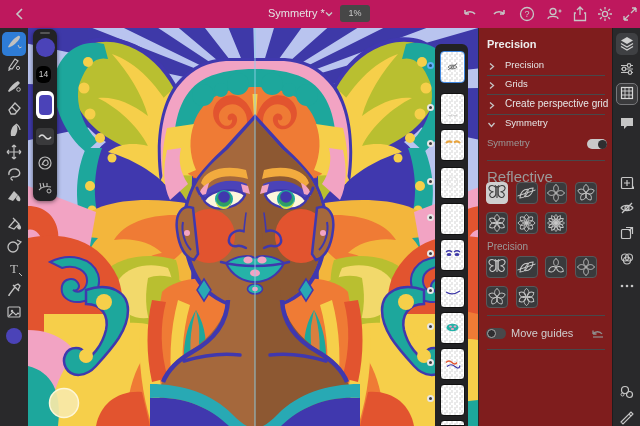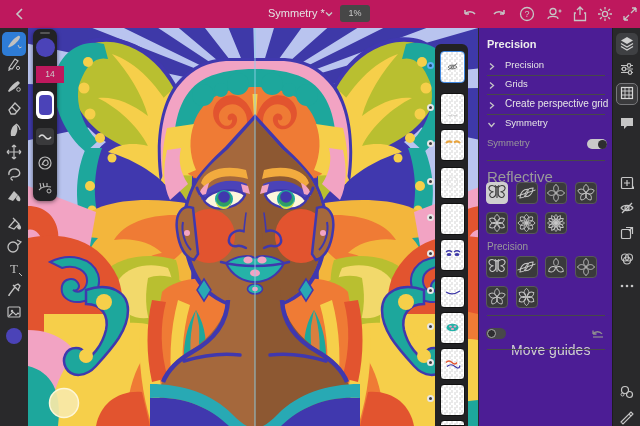--- a/index.html
+++ b/index.html
@@ -220,21 +220,21 @@
 <svg width="18" height="18" viewBox="0 0 18 18" style="position:absolute;left:5px;top:275px">
       <rect x="3" y="4" width="12" height="10" rx="1" fill="none" stroke="#c0c0c0" stroke-width="1.2"></rect>
       <circle cx="7" cy="8" r="1.2" fill="#c0c0c0"></circle>
       <path d="M4,13 L8,9 L11,12 L13,10 L14,11" stroke="#c0c0c0" fill="none" stroke-width="1.1"></path>
     </svg>
 <div class="abs" style="left:6px;top:300px;width:16px;height:16px;border-radius:50%;background:#4b43b8"></div>
 </div>
 <div class="abs" style="left:33px;top:29px;width:24px;height:172px;background:#222224;border-radius:7px;box-shadow:0 1px 4px rgba(0,0,0,.5)">
 <div class="abs" style="left:7px;top:3px;width:10px;height:2px;background:#555;border-radius:1px"></div>
 <div class="abs" style="left:2.5px;top:9px;width:19px;height:19px;border-radius:50%;background:#4b43b8"></div>
-<div class="abs" style="left:3px;top:37px;width:28px;height:17px;background:#be185d;border-radius:0;color:#ccc;font-size:8.5px;text-align:center;line-height:17px">14</div>
+<div class="abs" style="left:3px;top:37px;width:15px;height:17px;background:#000000;border-radius:6px;color:#ccc;font-size:8.5px;text-align:center;line-height:17px">14</div>
 <div class="abs" style="left:3px;top:62px;width:18px;height:28px;background:#fff;border-radius:6px"></div>
 <div class="abs" style="left:5.5px;top:66px;width:13px;height:20px;background:#4b43b8;border-radius:4px"></div>
 <div class="abs" style="left:3px;top:99px;width:18px;height:17px;background:#3a3a3c;border-radius:4px"></div>
 <svg width="14" height="10" viewBox="0 0 14 10" style="position:absolute;left:5px;top:103px">
       <path d="M1,5 Q4,1 7,5 T13,5" stroke="#ddd" stroke-width="1.4" fill="none"></path>
     </svg>
 <svg width="16" height="16" viewBox="0 0 16 16" style="position:absolute;left:4px;top:126px">
       <circle cx="8" cy="8" r="6" stroke="#bbb" fill="none" stroke-width="1.2"></circle>
       <path d="M5,10 C7,4 10,4 11,7 C12,10 8,12 6,9" stroke="#bbb" fill="none" stroke-width="1.1"></path>
     </svg>
@@ -285,21 +285,21 @@
 <div class="abs" style="left:-8px;top:279px;width:7px;height:7px;border-radius:50%;border:2px solid #e6e6e6;background:#3a3a3c"></div>
 <div class="abs" style="left:5px;top:304px;width:25px;height:32px;border:1px solid #111;border-radius:4px;background:repeating-conic-gradient(#ffffff 0 25%,#e9e9e9 0 50%) 0 0/5px 5px;overflow:hidden"><svg width="23" height="30" viewBox="0 0 23 30" style="">
         <path d="M5,13.5 Q8,10.5 11,13.5 T16,13.5" stroke="#e2542f" stroke-width="1.4" fill="none"></path>
         <path d="M6,17.5 Q10,14 14,17.5 T19,16.5" stroke="#3e39a8" stroke-width="1.2" fill="none"></path>
       </svg></div>
 <div class="abs" style="left:-8px;top:315px;width:7px;height:7px;border-radius:50%;border:2px solid #e6e6e6;background:#3a3a3c"></div>
 <div class="abs" style="left:5px;top:340px;width:25px;height:32px;border:1px solid #111;border-radius:4px;background:repeating-conic-gradient(#ffffff 0 25%,#e9e9e9 0 50%) 0 0/5px 5px;overflow:hidden"></div>
 <div class="abs" style="left:-8px;top:351px;width:7px;height:7px;border-radius:50%;border:2px solid #e6e6e6;background:#3a3a3c"></div>
 <div class="abs" style="left:5px;top:376px;width:25px;height:6px;border:1px solid #111;border-radius:4px 4px 0 0;background:repeating-conic-gradient(#ffffff 0 25%,#e9e9e9 0 50%) 0 0/5px 5px"></div>
 </div>
-<div class="abs" style="left:478px;top:28px;width:134px;height:398px;background:#4c1d95;border-left:1px solid #29292b">
+<div class="abs" style="left:478px;top:28px;width:134px;height:398px;background:#7f1d1d;border-left:1px solid #29292b">
 <div class="abs" style="left:8px;top:10px;color:#ededed;font-size:11px;font-weight:bold">Precision</div>
 <svg width="9" height="9" viewBox="0 0 9 9" style="position:absolute;left:8px;top:34px">
       <path d="M3,1.5 L6.5,4.5 L3,7.5" stroke="#c6c6c6" stroke-width="1.3" fill="none"></path>
     </svg>
     <div class="abs" style="left:26px;top:31px;color:#e6e6e6;font-size:9.5px;white-space:nowrap">Precision</div>
 <div class="abs" style="left:8px;top:46.5px;width:118px;height:1px;background:#48484a"></div>
 <svg width="9" height="9" viewBox="0 0 9 9" style="position:absolute;left:8px;top:53px">
       <path d="M3,1.5 L6.5,4.5 L3,7.5" stroke="#c6c6c6" stroke-width="1.3" fill="none"></path>
     </svg>
     <div class="abs" style="left:26px;top:50px;color:#e6e6e6;font-size:9.5px;white-space:nowrap">Grids</div>
@@ -423,21 +423,21 @@
         <path d="M0,-0.5 C3.2,-2.5 3.2,-6.5 0,-8.5 C-3.2,-6.5 -3.2,-2.5 0,-0.5 Z" transform="rotate(60)"></path>
         <path d="M0,-0.5 C3.2,-2.5 3.2,-6.5 0,-8.5 C-3.2,-6.5 -3.2,-2.5 0,-0.5 Z" transform="rotate(120)"></path>
         <path d="M0,-0.5 C3.2,-2.5 3.2,-6.5 0,-8.5 C-3.2,-6.5 -3.2,-2.5 0,-0.5 Z" transform="rotate(180)"></path>
         <path d="M0,-0.5 C3.2,-2.5 3.2,-6.5 0,-8.5 C-3.2,-6.5 -3.2,-2.5 0,-0.5 Z" transform="rotate(240)"></path>
         <path d="M0,-0.5 C3.2,-2.5 3.2,-6.5 0,-8.5 C-3.2,-6.5 -3.2,-2.5 0,-0.5 Z" transform="rotate(300)"></path>
       </g>
     </svg>
 <div class="abs" style="left:8px;top:287px;width:118px;height:1px;background:#48484a"></div>
 <div class="abs" style="left:7px;top:300px;width:20px;height:11px;border-radius:6px;background:#48484a"></div>
 <div class="abs" style="left:8px;top:301px;width:9px;height:9px;border-radius:50%;border:1.5px solid #aaa;background:#2e2e30"></div>
-<div class="abs" style="left:32px;top:314px;color:#cfcfcf;font-size:14px">Move guides</div>
+<div class="abs" style="left:32px;top:299px;color:#cfcfcf;font-size:11px">Move guides</div>
 <svg width="14" height="12" viewBox="0 0 14 12" style="position:absolute;left:112px;top:299px">
       <path d="M2,7 C4,4 9,4 11,7 M2,7 L2,3.5 M2,7 L5.5,7" stroke="#909090" stroke-width="1.3" fill="none"></path>
       <path d="M2,10 L12,10" stroke="#909090" stroke-width="1.2"></path>
     </svg>
 <div class="abs" style="left:8px;top:320.5px;width:118px;height:1px;background:#48484a"></div>
 </div>
 <div class="abs" style="left:612px;top:28px;width:28px;height:398px;background:#29292b;border-left:1px solid #1d1d1f">
 <div class="abs" style="left:3px;top:5px;width:22px;height:22px;background:#3f4043;border-radius:5px"></div>
 <div class="abs" style="left:3px;top:55px;width:22px;height:22px;background:#3a3a3c;border:1px solid #77777a;border-radius:5px"></div>
 <svg width="18" height="18" viewBox="0 0 18 18" style="position:absolute;left:5px;top:6px">

